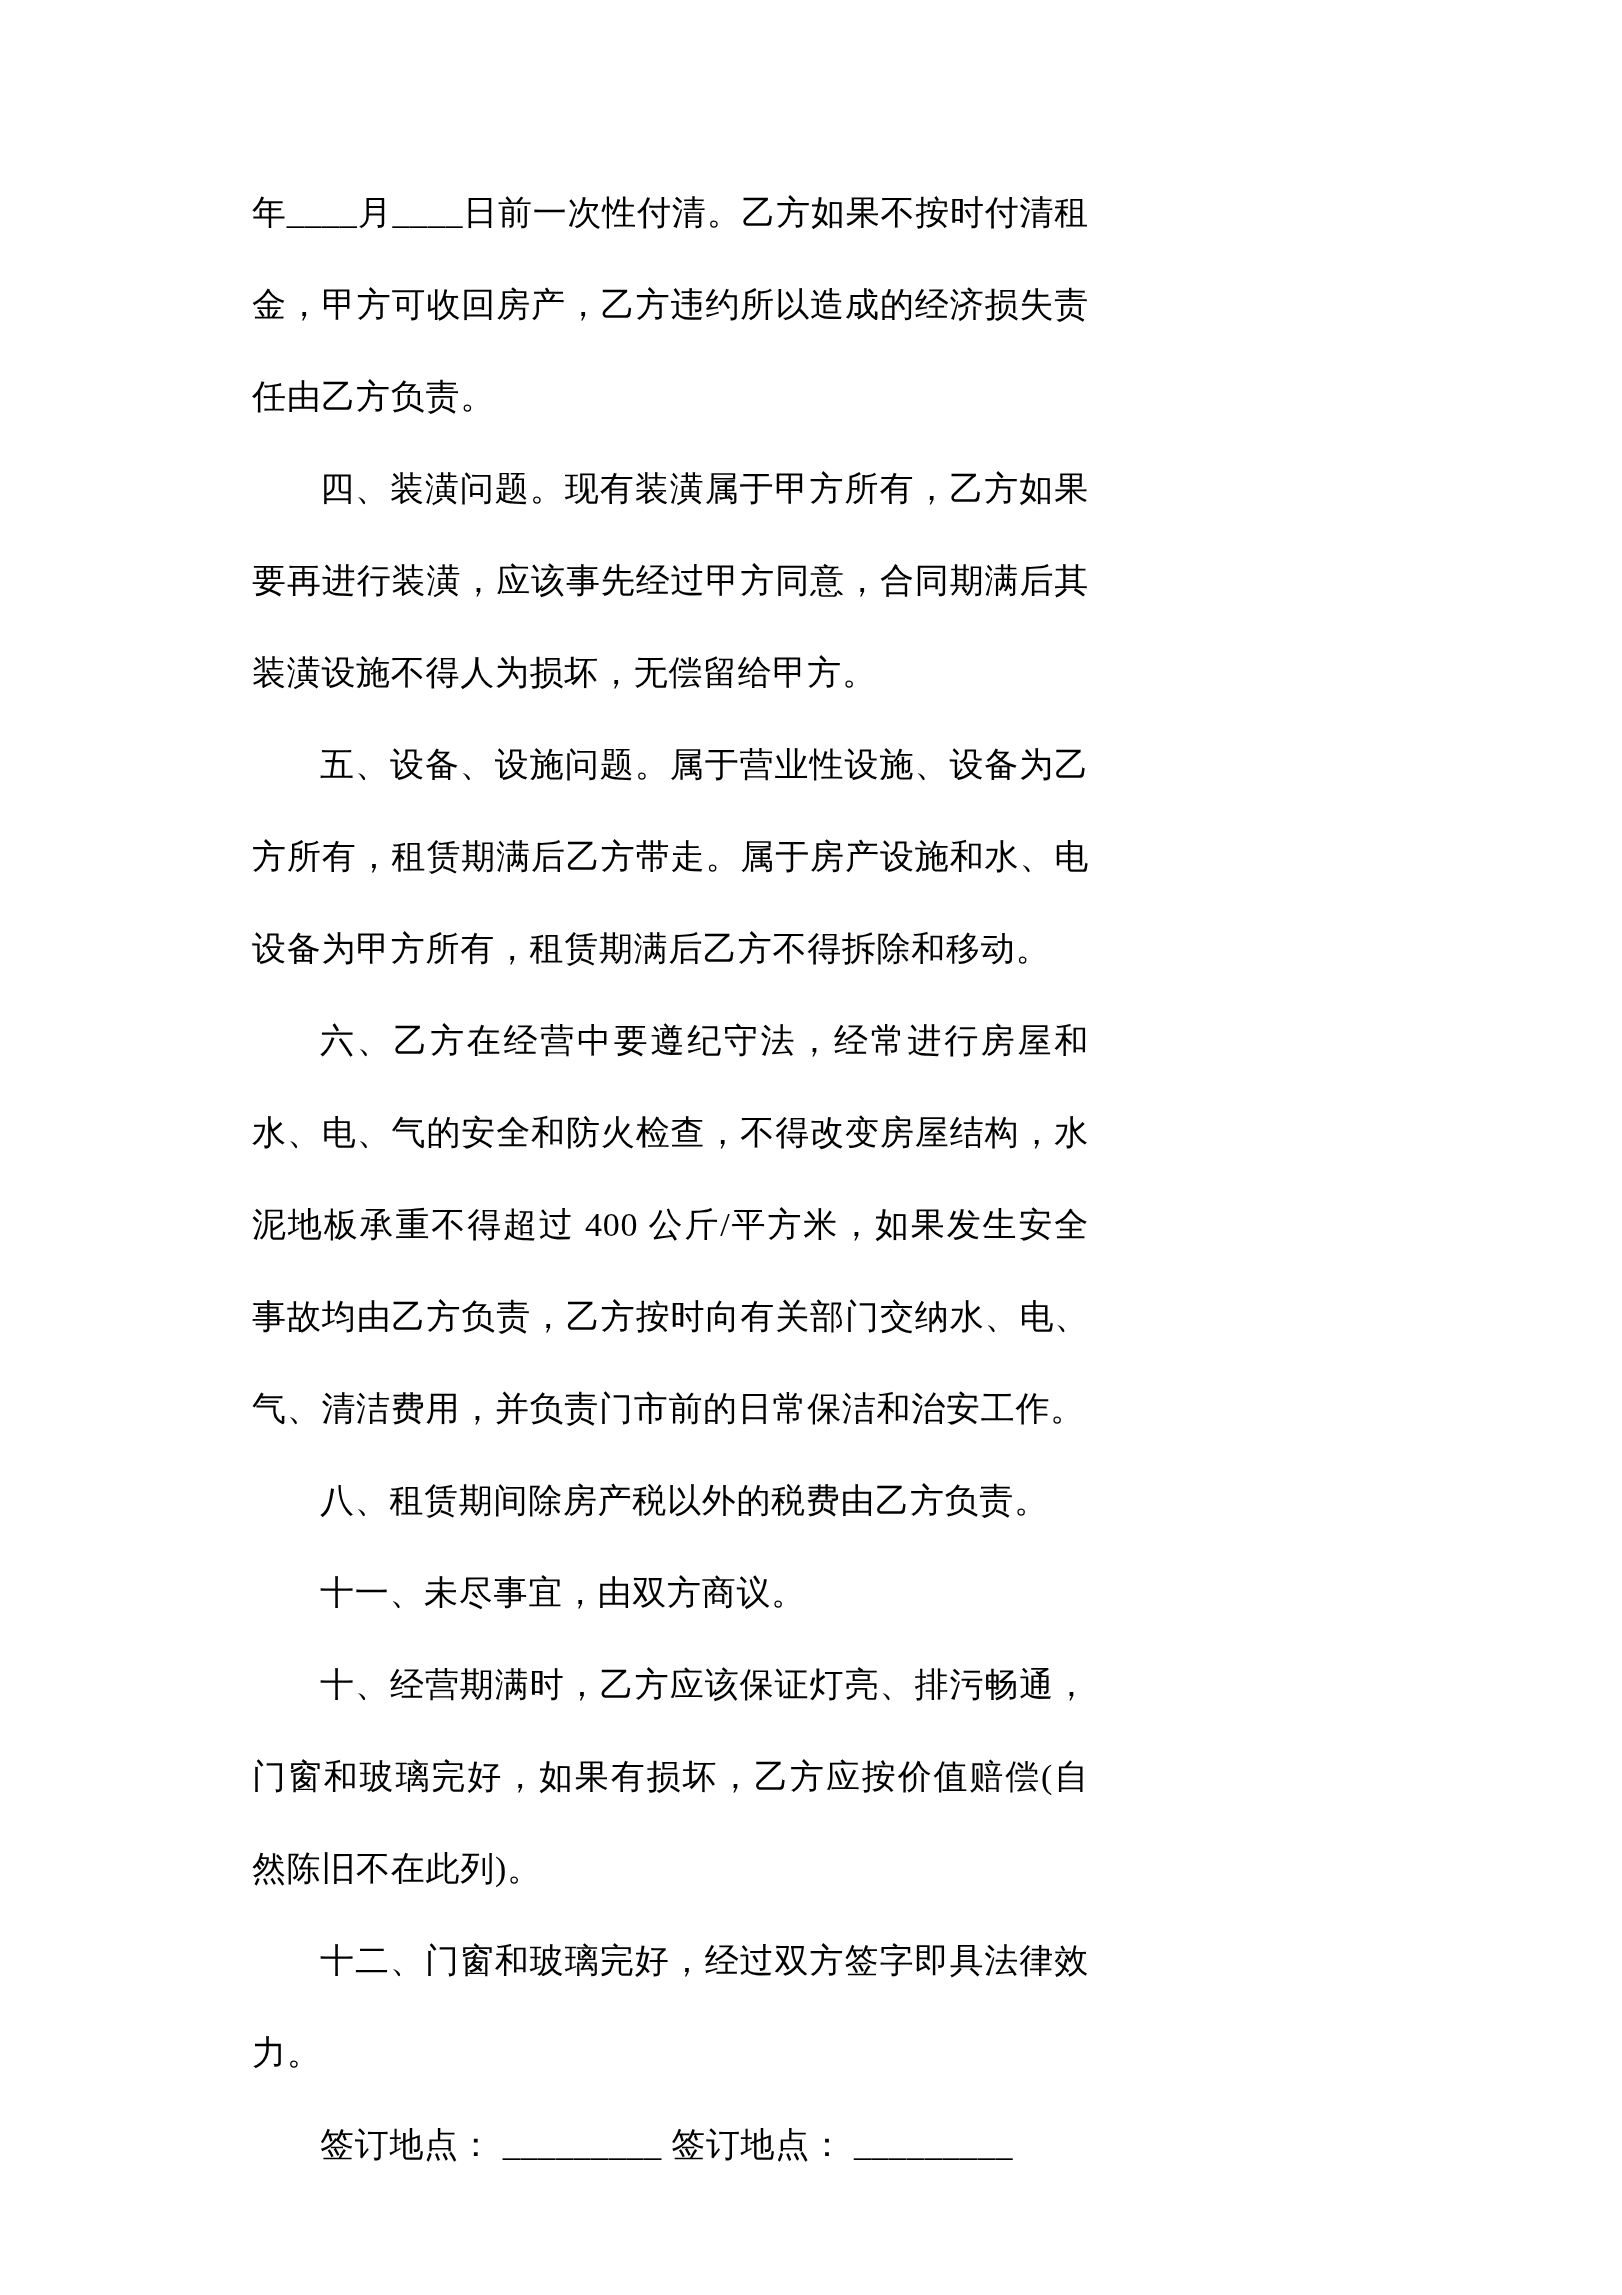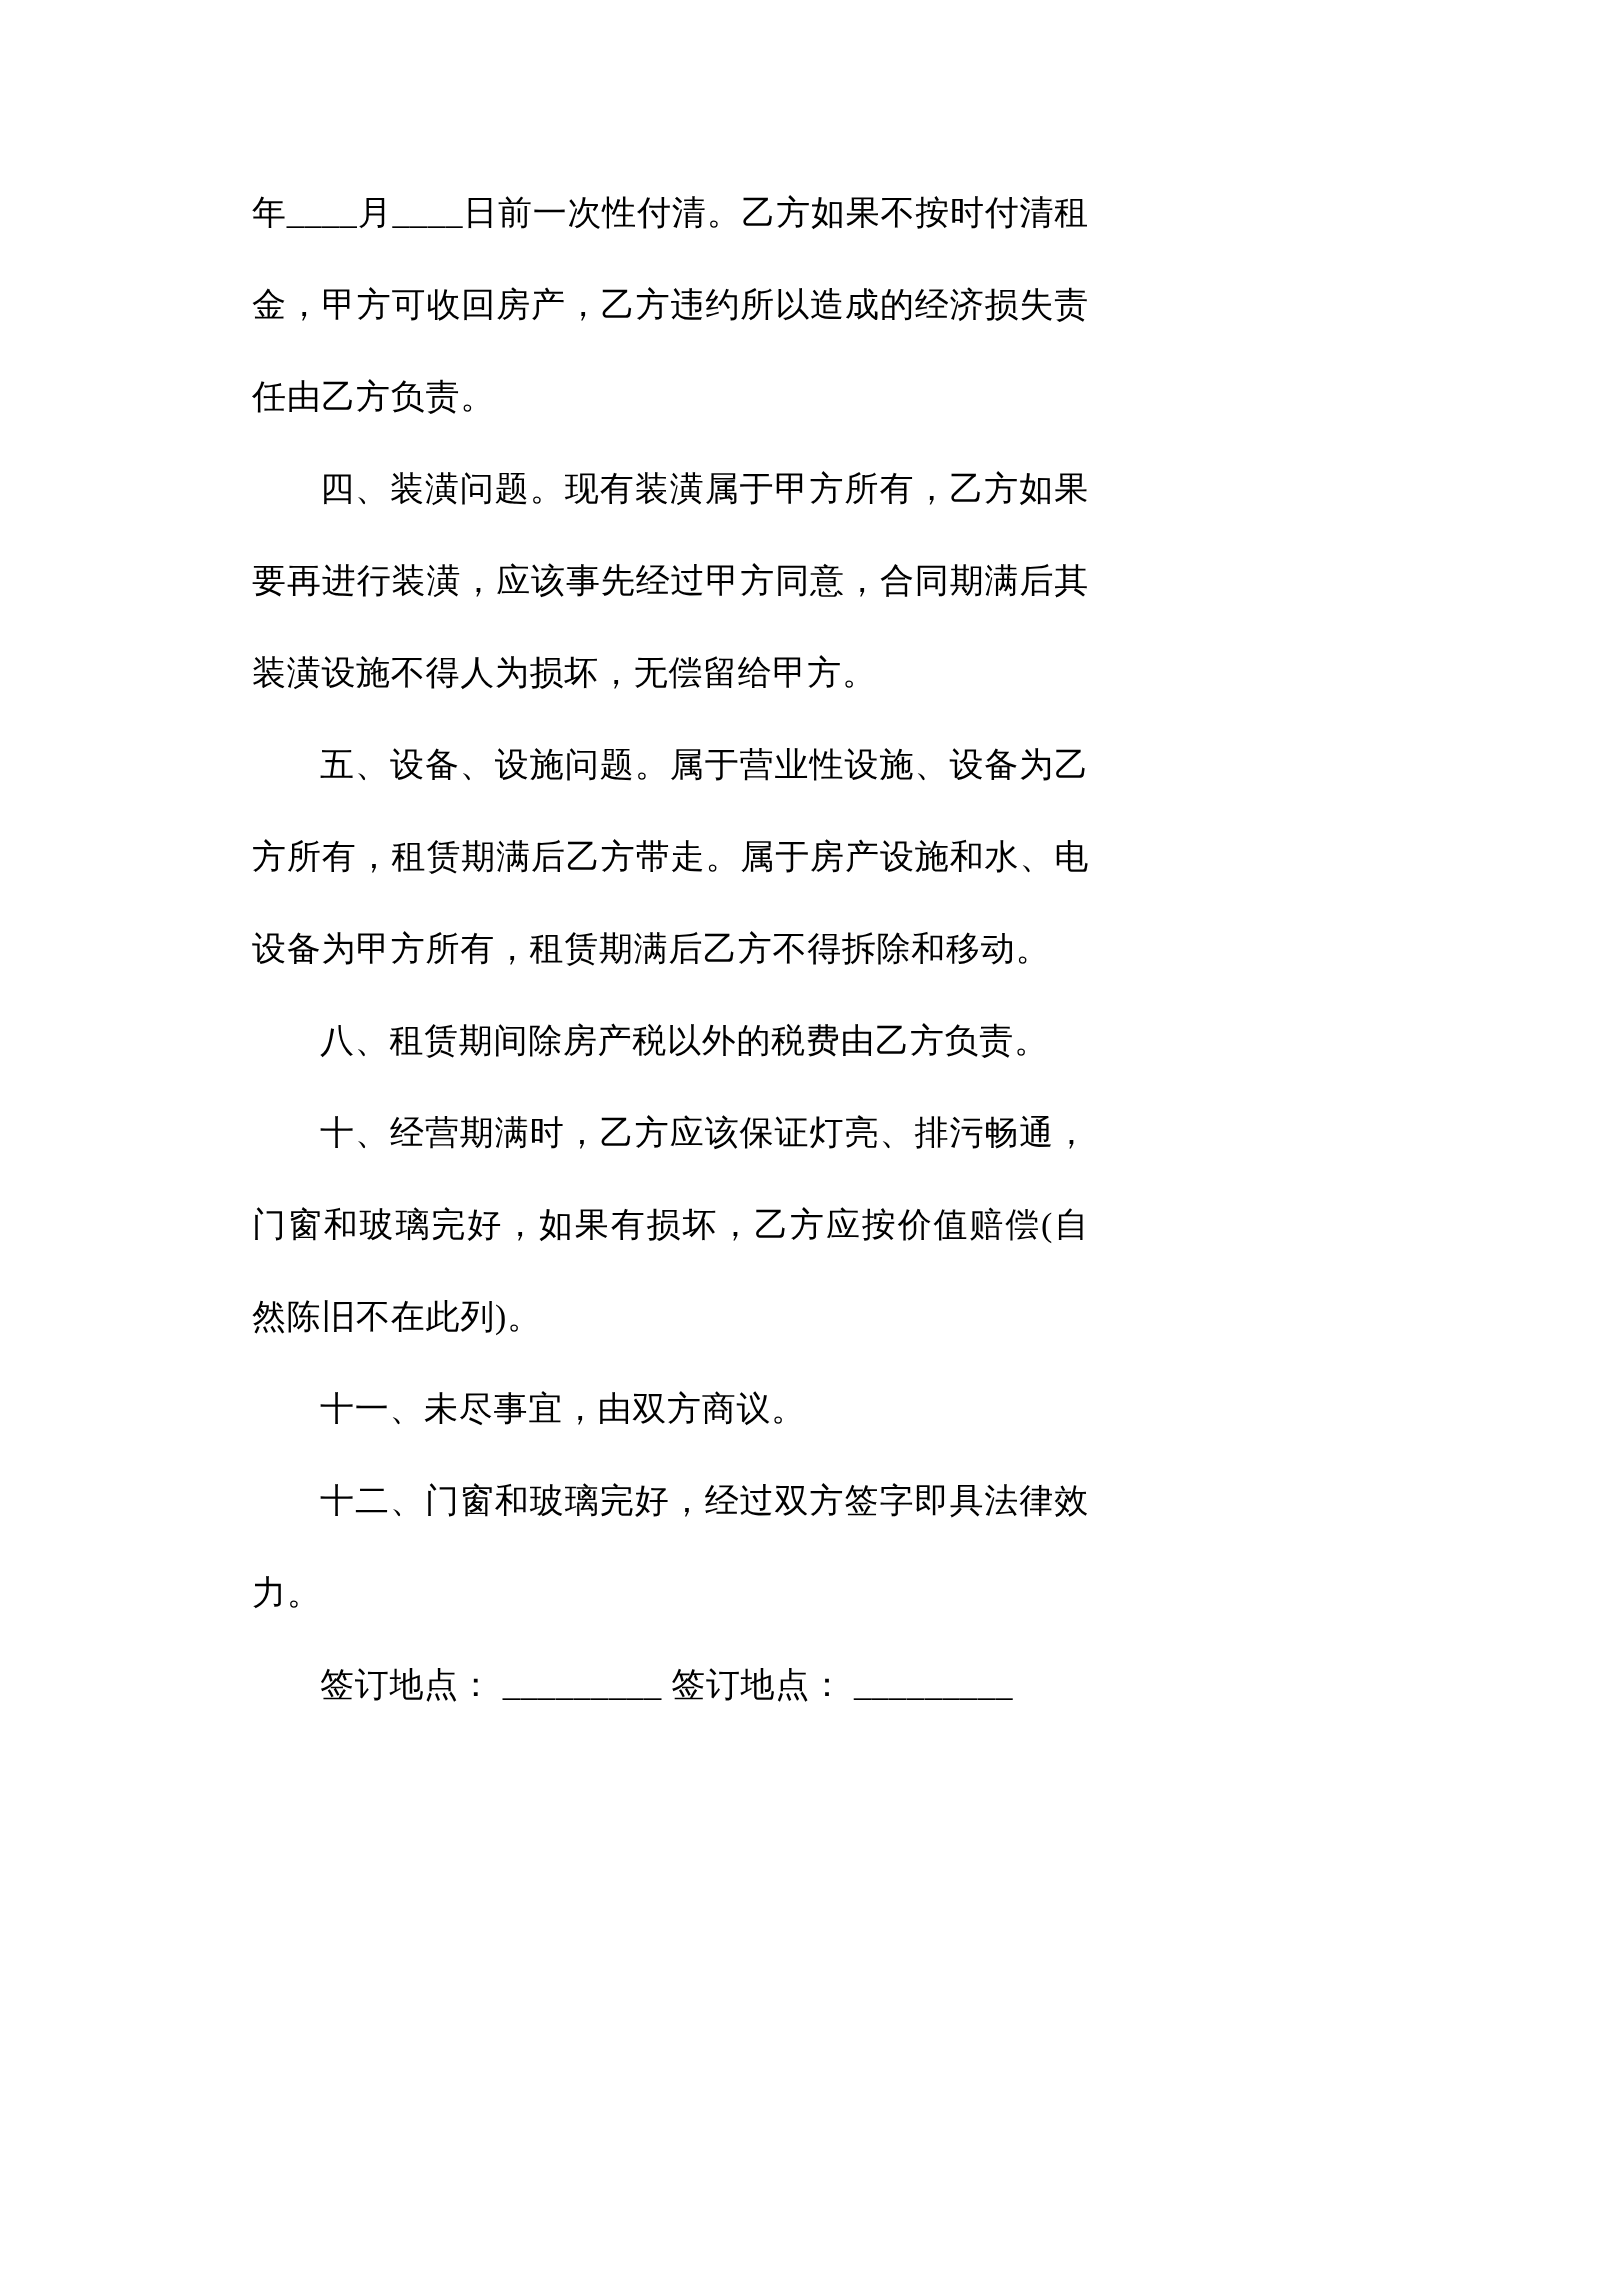--- a/index.html
+++ b/index.html
@@ -33,21 +33,22 @@
   }
 </style>
 </head>
 <body>
 
 <div class="page">
   <div class="doc">
     <p class="continuation">年____月____日前一次性付清。乙方如果不按时付清租金，甲方可收回房产，乙方违约所以造成的经济损失责任由乙方负责。</p>
     <p>四、装潢问题。现有装潢属于甲方所有，乙方如果要再进行装潢，应该事先经过甲方同意，合同期满后其装潢设施不得人为损坏，无偿留给甲方。</p>
     <p>五、设备、设施问题。属于营业性设施、设备为乙方所有，租赁期满后乙方带走。属于房产设施和水、电设备为甲方所有，租赁期满后乙方不得拆除和移动。</p>
+    <p>六、乙方在经营中要遵纪守法，经常进行房屋和水、电、气的安全和防火检查，不得改变房屋结构，水泥地板承重不得超过 400 公斤/平方米，如果发生安全事故均由乙方负责，乙方按时向有关部门交纳水、电、气、清洁费用，并负责门市前的日常保洁和治安工作。</p>
     <p>八、租赁期间除房产税以外的税费由乙方负责。</p>
+    <p>十一、未尽事宜，由双方商议。</p>
     <p>十、经营期满时，乙方应该保证灯亮、排污畅通，门窗和玻璃完好，如果有损坏，乙方应按价值赔偿(自然陈旧不在此列)。</p>
-    <p>十一、未尽事宜，由双方商议。</p>
     <p>十二、门窗和玻璃完好，经过双方签字即具法律效力。</p>
     <p>签订地点： _________ 签订地点： _________</p>
 
   </div>
 </div>
 
 
 </body></html>

